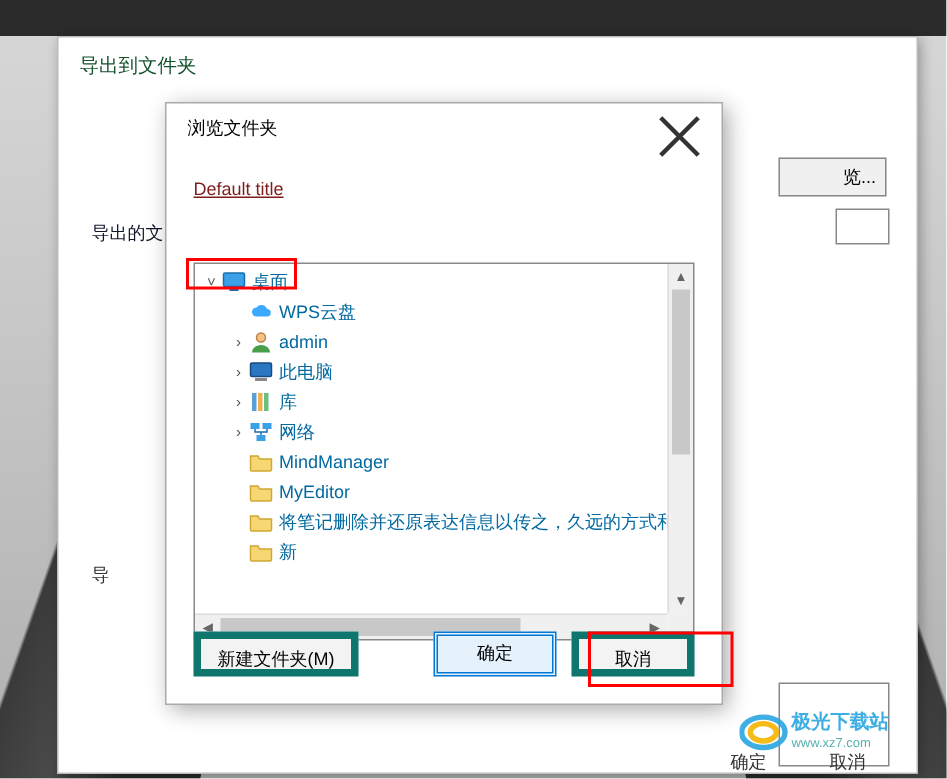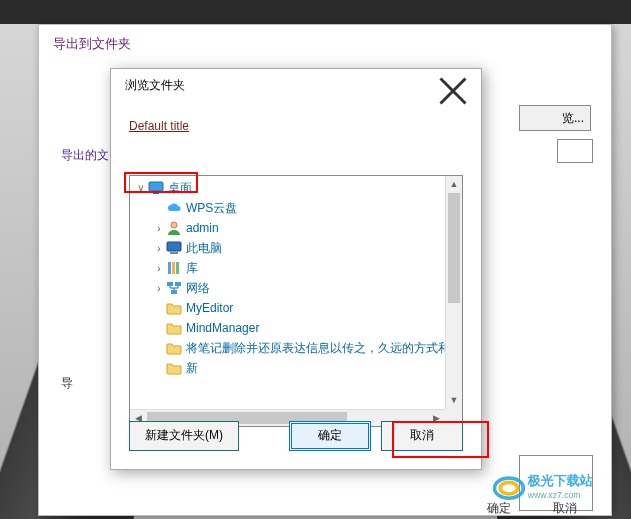--- a/index.html
+++ b/index.html
@@ -44,26 +44,26 @@
     position: absolute;
     top: 24px; left: 38px;
     width: 574px; height: 492px;
     background: #fff;
     border: 1px solid #bbb;
     box-shadow: 2px 2px 8px rgba(0,0,0,.3);
   }
   .parent-title {
     padding: 10px 14px;
     font-size: 13px;
-    color: #701a75;
+    color: #14532d;
   }
   .parent-label {
     position: absolute;
     top: 122px; left: 22px;
-    color: #4c1d95;
+    color: #0f172a;
   }
   .parent-label2 {
     position: absolute;
     top: 350px; left: 22px;
     color: #333;
   }
   .parent-box {
     position: absolute;
     top: 114px; right: 18px;
     width: 36px; height: 24px;
@@ -218,21 +218,21 @@
   .fd-button-row {
     position: absolute;
     left: 18px; right: 18px; bottom: 18px;
     height: 30px;
     display: flex;
     gap: 10px;
     align-items: stretch;
   }
   .fd-button-row .spacer { flex: 1; }
   .fd-btn {
-    border: 1px solid #0f766e;
+    border: 5px solid #0f766e;
     background: #f3f3f3;
     min-width: 82px;
     line-height: 26px;
     text-align: center;
     cursor: pointer;
     font-size: 12px;
   }
   .fd-btn.newf { min-width: 110px; }
   .fd-btn.ok {
     border: 1px solid #0078d7;
@@ -350,30 +350,30 @@
           </span>
           <span class="label">网络</span>
         </div>
         <div class="tree-row indent-1">
           <span class="exp"></span>
           <span class="icon">
             <svg viewBox="0 0 16 16">
               <path d="M1 4h5l1 2h8v7a1 1 0 01-1 1H2a1 1 0 01-1-1V4z" fill="#f7d774" stroke="#d0a830"></path>
             </svg>
           </span>
+          <span class="label">MindManager</span>
+        </div>
+        <div class="tree-row indent-1">
+          <span class="exp"></span>
+          <span class="icon">
+            <svg viewBox="0 0 16 16">
+              <path d="M1 4h5l1 2h8v7a1 1 0 01-1 1H2a1 1 0 01-1-1V4z" fill="#f7d774" stroke="#d0a830"></path>
+            </svg>
+          </span>
           <span class="label">MyEditor</span>
-        </div>
-        <div class="tree-row indent-1">
-          <span class="exp"></span>
-          <span class="icon">
-            <svg viewBox="0 0 16 16">
-              <path d="M1 4h5l1 2h8v7a1 1 0 01-1 1H2a1 1 0 01-1-1V4z" fill="#f7d774" stroke="#d0a830"></path>
-            </svg>
-          </span>
-          <span class="label">MindManager</span>
         </div>
         <div class="tree-row indent-1">
           <span class="exp"></span>
           <span class="icon">
             <svg viewBox="0 0 16 16">
               <path d="M1 4h5l1 2h8v7a1 1 0 01-1 1H2a1 1 0 01-1-1V4z" fill="#f7d774" stroke="#d0a830"></path>
             </svg>
           </span>
           <span class="label">将笔记删除并还原表达信息以传之，久远的方式和工</span>
         </div>

